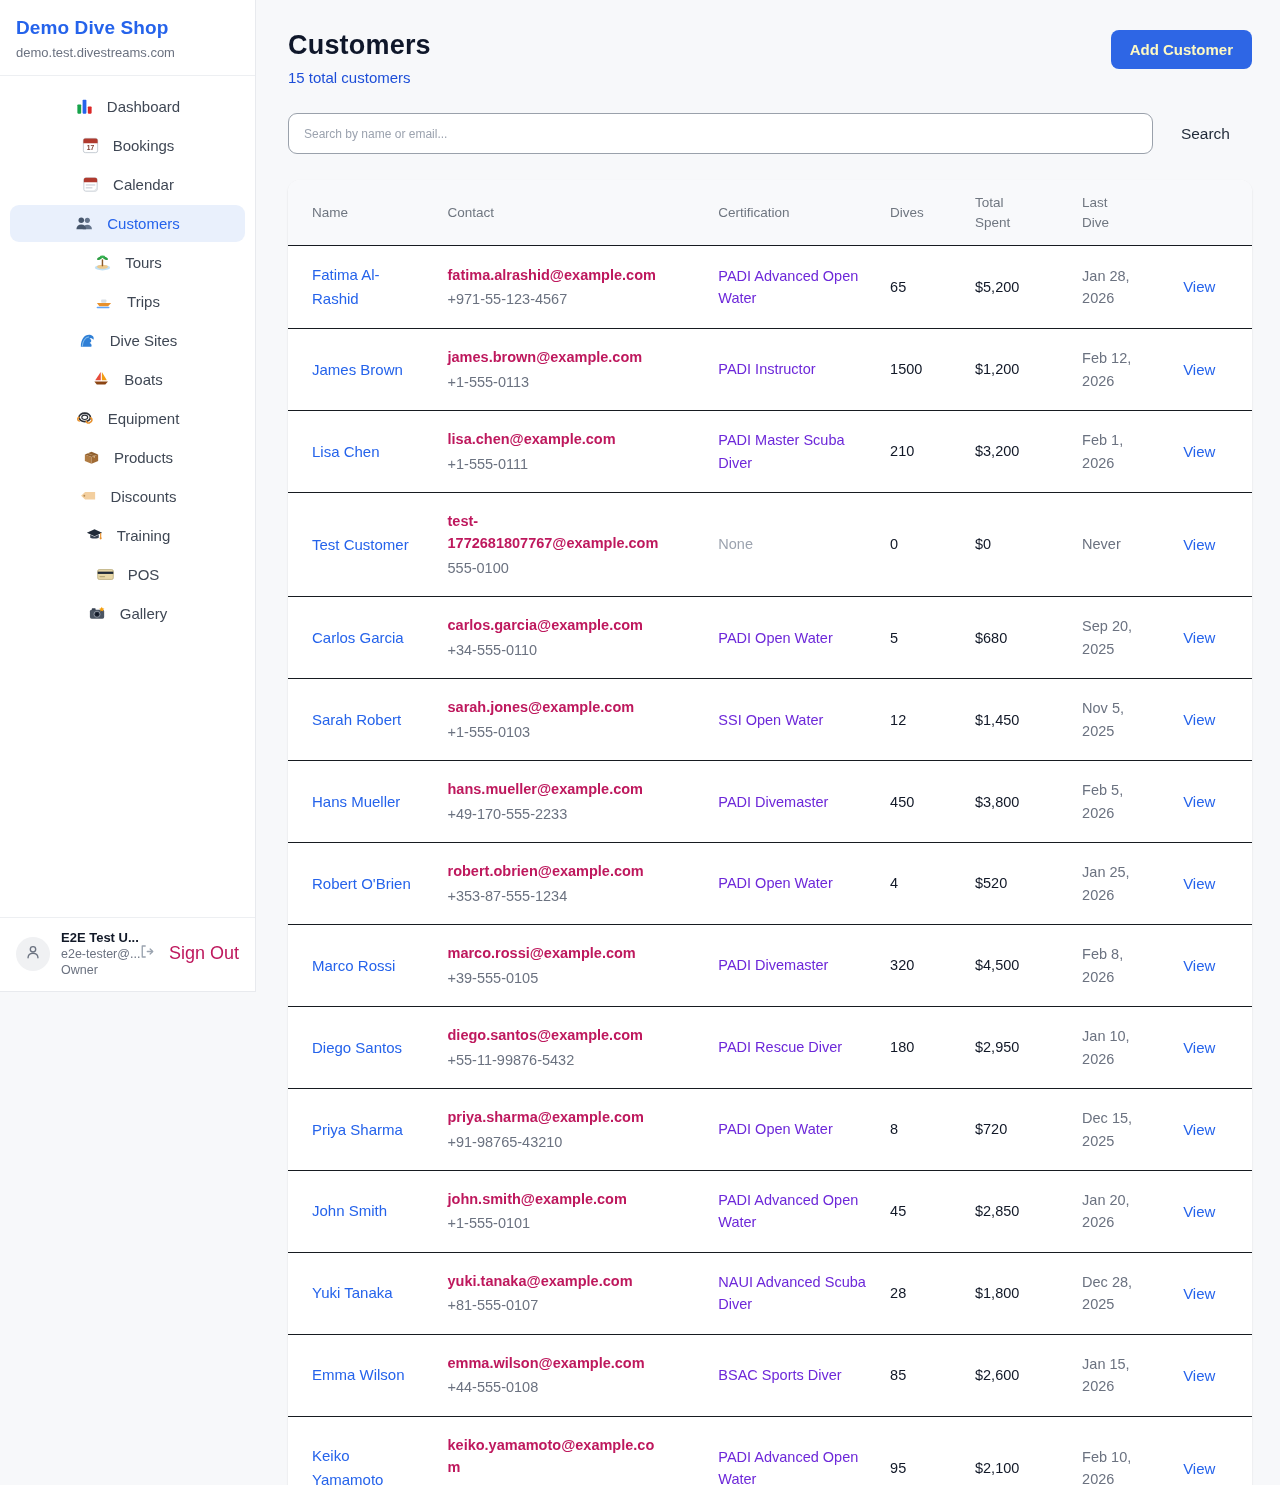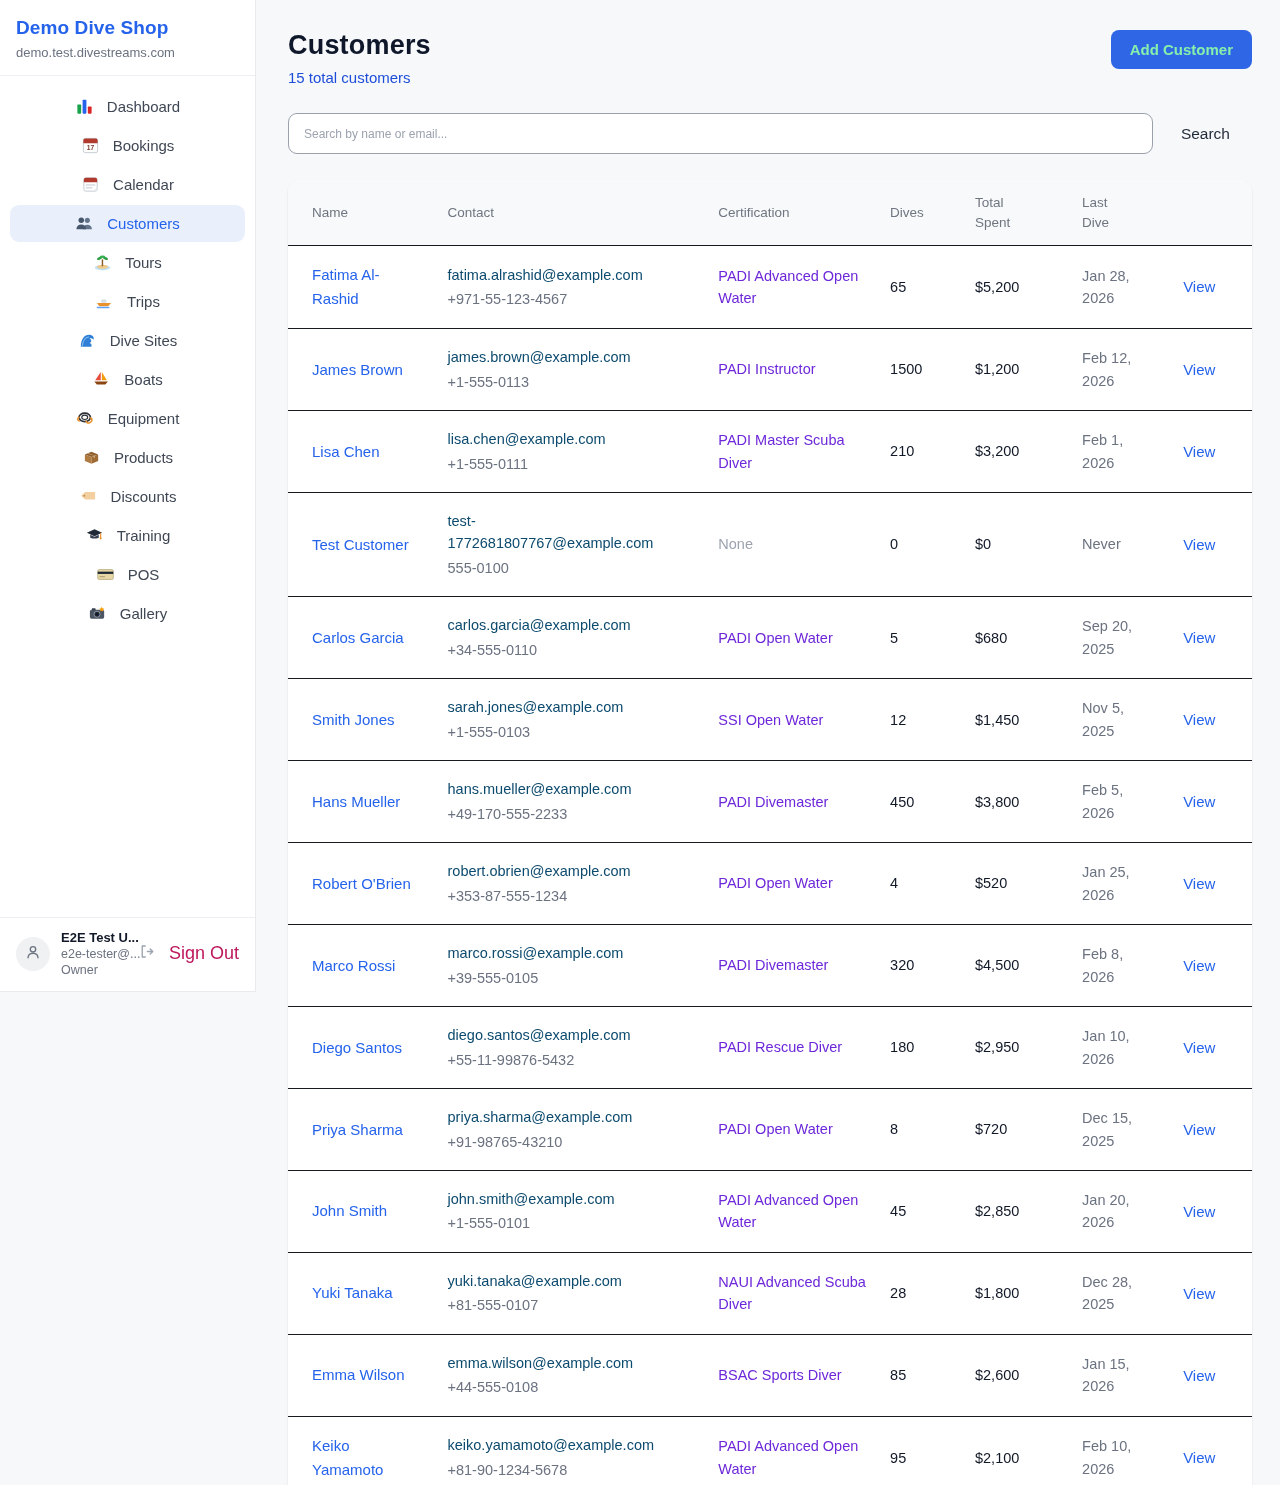--- a/index.html
+++ b/index.html
@@ -50,21 +50,21 @@
     display: flex; align-items: center; gap: 14px;
     color: #be185d; font-size: 18px; font-family: inherit;
   }
 
   
   .main { flex: 1; padding: 30px 28px 0 32px; }
   .page-head { display: flex; justify-content: space-between; align-items: flex-start; }
   .page-title { font-size: 27px; font-weight: 700; color: #0f172a; letter-spacing: .2px; }
   .page-subtitle { font-size: 15px; color: #1d4ed8; margin-top: 8px; }
   .add-btn {
-    background: #2e66e5; color: #86efac; border: none; cursor: pointer;
+    background: #2e66e5; color: #fef9c3; border: none; cursor: pointer;
     font-family: inherit; font-size: 15px; font-weight: 600;
     padding: 11px 19px; border-radius: 8px;
   }
   .search-row { display: flex; align-items: center; margin-top: 27px; }
   .search-input {
     flex: 1; height: 41px; border: 1px solid #9aa1ab; border-radius: 9px;
     padding: 0 15px; font-size: 12px; font-family: inherit; color: #111827;
     background: #fff; outline: none;
   }
   .search-input::placeholder { color: #9ca3af; }
@@ -96,21 +96,21 @@
   tbody tr:last-child td { border-bottom: none; }
   .col-name  { width: 146px; }
   .col-contact { width: 268px; }
   .col-cert  { width: 170px; }
   .col-dives { width: 84px; }
   .col-spent { width: 106px; }
   .col-date  { width: 100px; }
   .col-view  { width: 80px; }
   .name-link { color: #2563eb; font-size: 15px; font-weight: 500; text-decoration: none; cursor: pointer; line-height: 1.6; display: inline-block; }
   .contact-inner { max-width: 218px; }
-  .contact-email { color: #0c4a6e; overflow-wrap: break-word; word-wrap: break-word; }
+  .contact-email { color: #be185d; overflow-wrap: break-word; word-wrap: break-word; font-weight: bold; }
   .contact-phone { color: #6b7280; margin-top: 2px; }
   .cert { color: #6d28d9; }
   .cert.muted { color: #9ca3af; }
   .date-cell { color: #6b7280; }
   .view-link { color: #2563eb; font-size: 15px; font-weight: 500; text-decoration: none; cursor: pointer; }
 </style>
 </head>
 <body>
 
 <div class="layout">
@@ -397,21 +397,21 @@
       </div>
     </td>
     <td class="col-cert"><span class="cert">PADI Open Water</span></td>
     <td class="col-dives">5</td>
     <td class="col-spent">$680</td>
     <td class="col-date date-cell">Sep 20, 2025</td>
     <td class="col-view"><a class="view-link">View</a></td>
   </tr>
 
   <tr>
-    <td class="col-name"><a class="name-link">Smith Jones</a></td>
+    <td class="col-name"><a class="name-link">Sarah Robert</a></td>
     <td class="col-contact">
       <div class="contact-inner">
         <div class="contact-email">sarah.jones@example.com</div>
         <div class="contact-phone">+1-555-0103</div>
       </div>
     </td>
     <td class="col-cert"><span class="cert">SSI Open Water</span></td>
     <td class="col-dives">12</td>
     <td class="col-spent">$1,450</td>
     <td class="col-date date-cell">Nov 5, 2025</td>

